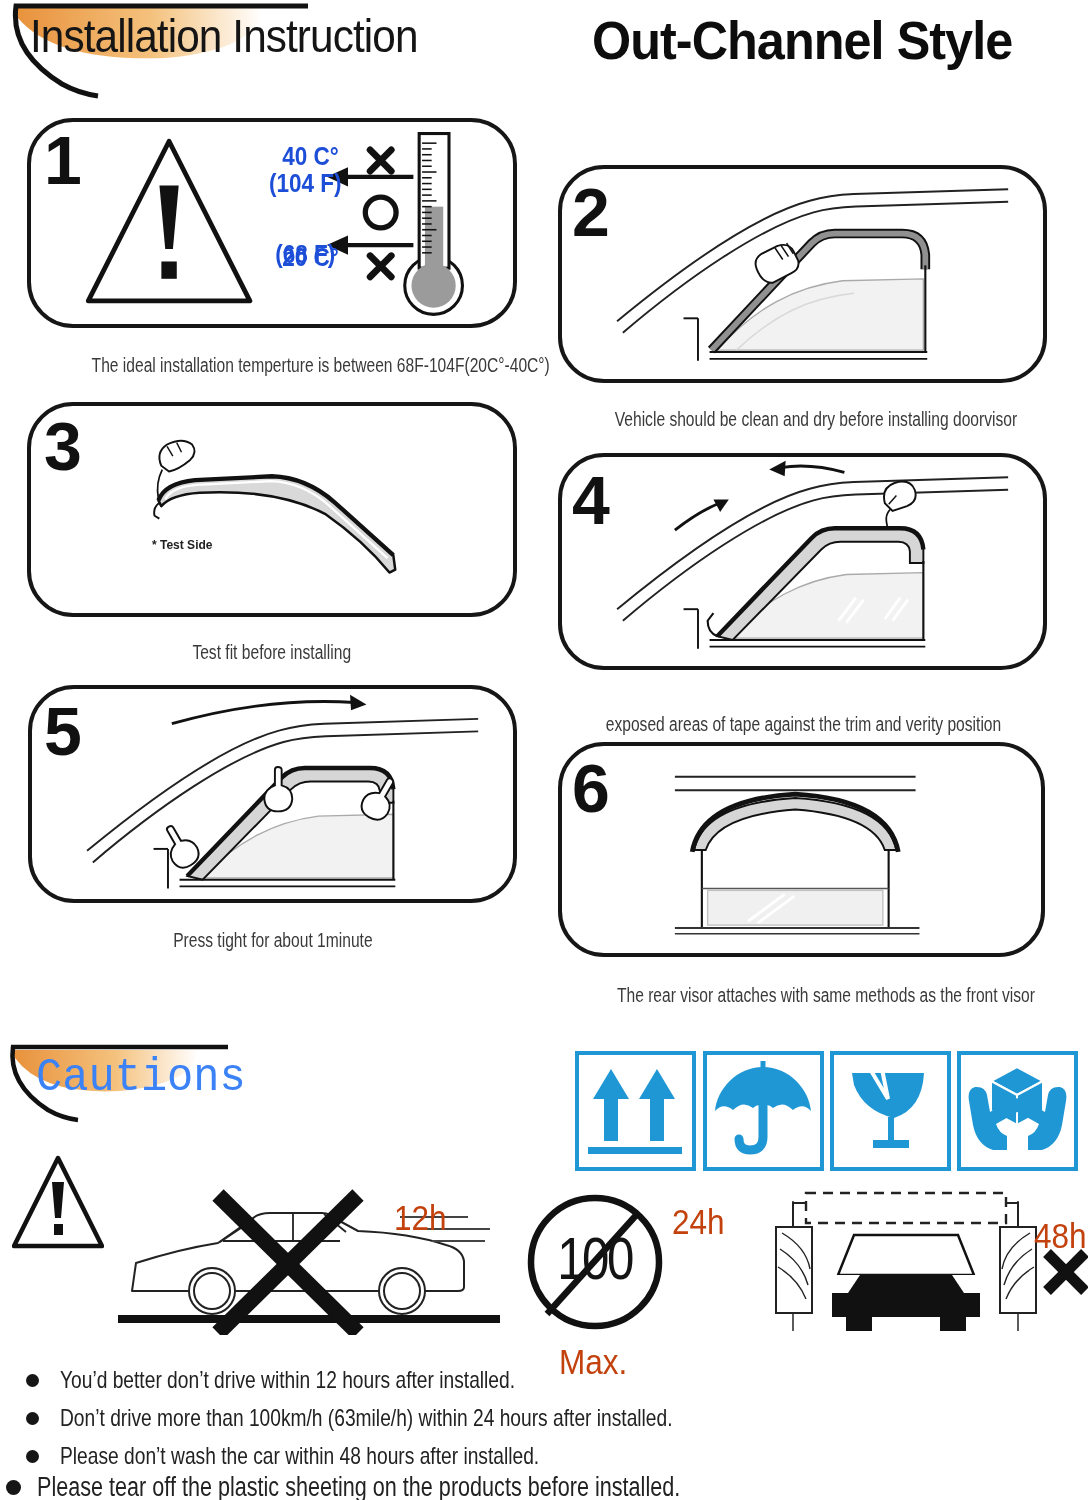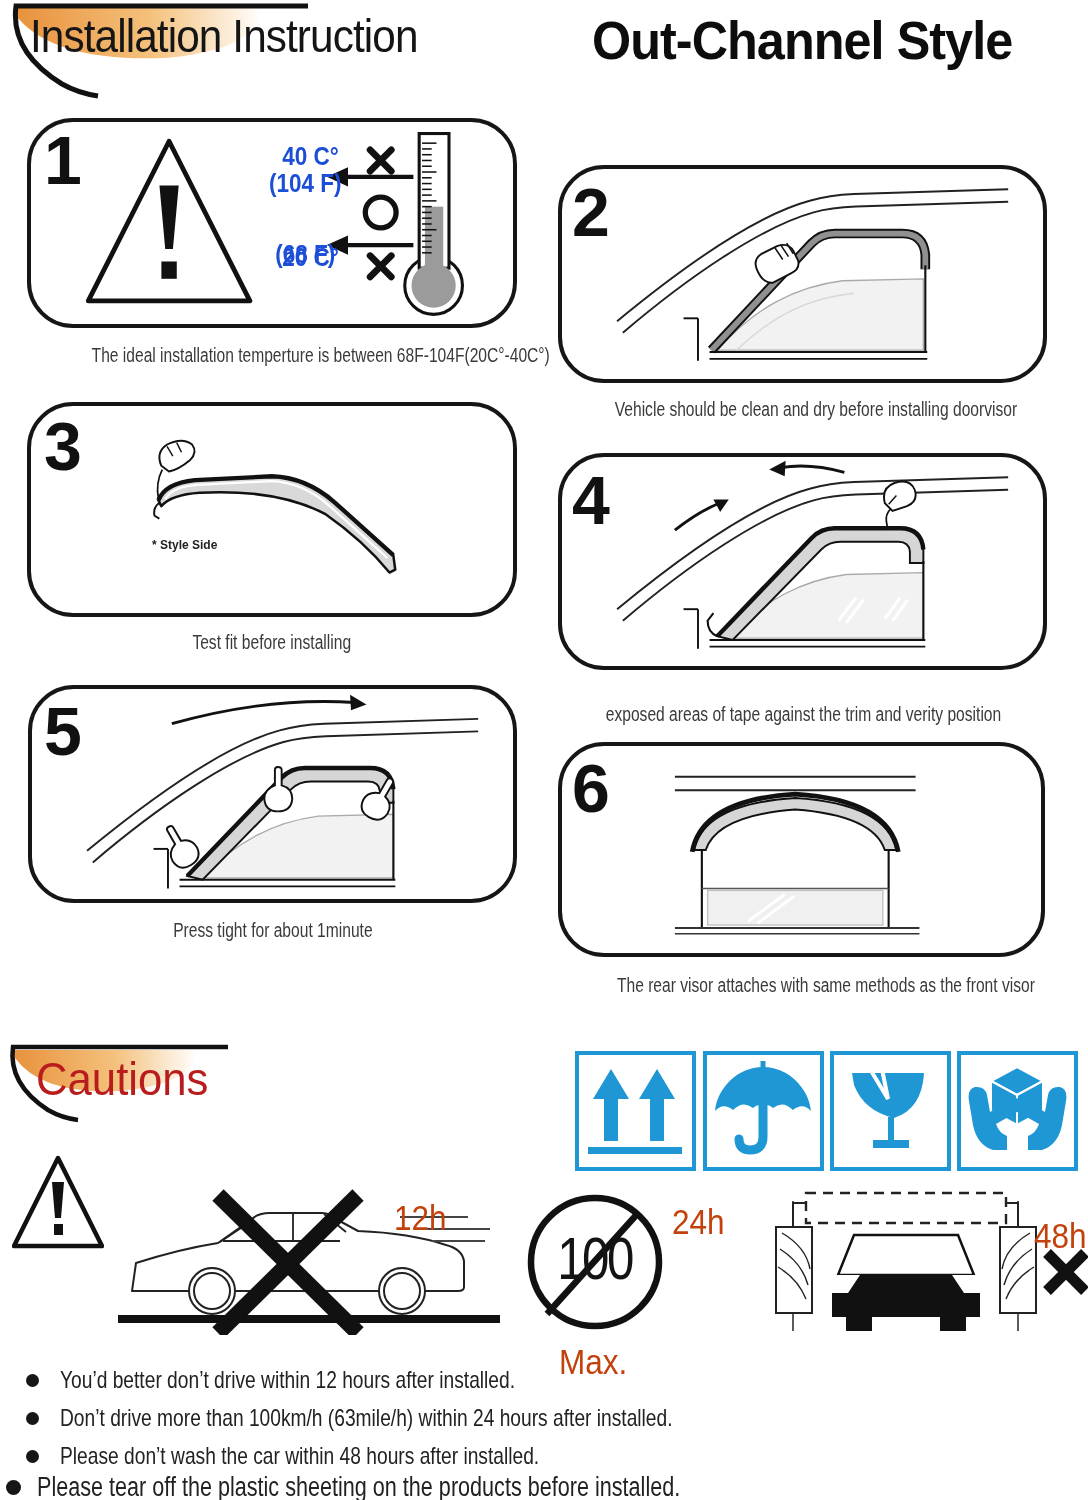--- a/index.html
+++ b/index.html
@@ -2,27 +2,27 @@
 <html><head>
 <meta charset="utf-8">
 <style>
   html,body{margin:0;padding:0;background:#fff;}
   #root{position:relative;width:1088px;height:1500px;background:#fff;overflow:hidden;
         font-family:"Liberation Sans",sans-serif;color:#111;}
   .abs{position:absolute;}
   .panel{position:absolute;border:4px solid #161616;border-radius:46px;background:#fff;box-sizing:border-box;}
   .panel svg{position:absolute;left:0;top:0;}
   .pnum{position:absolute;font-size:68px;font-weight:700;line-height:1;letter-spacing:-3px;color:#111;}
-  .cap{position:absolute;text-align:center;font-size:20px;color:#3a3a3a;white-space:nowrap;}
+  .cap{position:absolute;text-align:center;font-size:20px;color:#3a3a3a;white-space:nowrap;margin-top:10px;}
   .cx{display:inline-block;transform:scaleX(0.78);transform-origin:center center;white-space:nowrap;}
   .hdr-title{position:absolute;left:30px;top:8px;font-size:47px;font-weight:400;color:#151515;}
   .hdr-title .sx{display:inline-block;transform:scaleX(0.9);transform-origin:left center;letter-spacing:-1px;white-space:nowrap;}
   .hdr-style{position:absolute;left:592px;top:10px;font-size:53px;font-weight:700;color:#0d0d0d;}
   .hdr-style .sx{display:inline-block;transform:scaleX(0.95);transform-origin:left center;letter-spacing:-1px;white-space:nowrap;}
-  .cautions-title{position:absolute;left:36px;top:1052px;font-size:46px;font-weight:400;color:#b91c1c;}
+  .cautions-title{position:absolute;left:36px;top:1052px;font-size:46px;font-weight:400;color:#3b82f6;font-family:Liberation Mono, monospace;}
   .cautions-title .sx{display:inline-block;transform:scaleX(0.95);transform-origin:left center;white-space:nowrap;}
   .ptxt{position:absolute;font-weight:700;color:#1d4ed8;text-align:center;font-size:25px;line-height:1.05;}
   .ptxt .sx{display:inline-block;transform:scaleX(0.9);transform-origin:center;white-space:nowrap;}
   .lbl{position:absolute;font-size:35px;color:#c2410c;white-space:nowrap;}
   .lbl .sx{display:inline-block;transform:scaleX(0.9);transform-origin:left center;}
   .speed100{position:absolute;left:527px;top:1224px;width:136px;text-align:center;font-size:60px;color:#141414;}
   .speed100 .sx{display:inline-block;transform:scaleX(0.82);transform-origin:center;letter-spacing:-3px;}
   .backside{position:absolute;left:152px;top:538px;font-size:12px;font-weight:700;color:#222;}
   .brow{position:absolute;display:flex;align-items:center;}
   .bdot{width:13px;height:13px;border-radius:50%;background:#161616;margin-right:21px;flex:0 0 auto;}
@@ -150,21 +150,21 @@
       </g>
       <g>
         <path d="M130,62 Q124,48 136,40 Q152,32 162,40 Q168,48 160,56 Q148,66 138,68 Z" fill="#fff" stroke="#111" stroke-width="2"></path>
         <line x1="136" y1="42" x2="142" y2="52" stroke="#111" stroke-width="1.5"></line>
         <line x1="146" y1="38" x2="151" y2="48" stroke="#111" stroke-width="1.5"></line>
         <path d="M131,66 Q124,80 127,96" fill="none" stroke="#111" stroke-width="1.8"></path>
       </g>
     </svg>
   </div>
   <div class="pnum" style="left:44px;top:412px;">3</div>
-  <div class="backside">* Style Side</div>
+  <div class="backside">* Test Side</div>
   <div class="cap" style="left:27px;top:631px;width:490px;"><span class="cx">Test fit before installing</span></div>
 
   <div class="panel" style="left:558px;top:453px;width:489px;height:217px;">
     <svg width="481" height="209" viewBox="0 0 489 217">
       <g fill="none" stroke="#222" stroke-width="2">
         <path d="M52,158 C120,102 196,48 252,33 Q272,27 298,26 L458,21"></path>
         <path d="M58,170 C126,112 202,60 256,45 Q274,40 300,39 L458,34"></path>
       </g>
       <path d="M166,188 C206,148 244,128 290,122 L370,120 L370,188 Z" fill="#f2f2f2" stroke="#aaa" stroke-width="1.4"></path>
       <g stroke="#fff" stroke-width="3">

